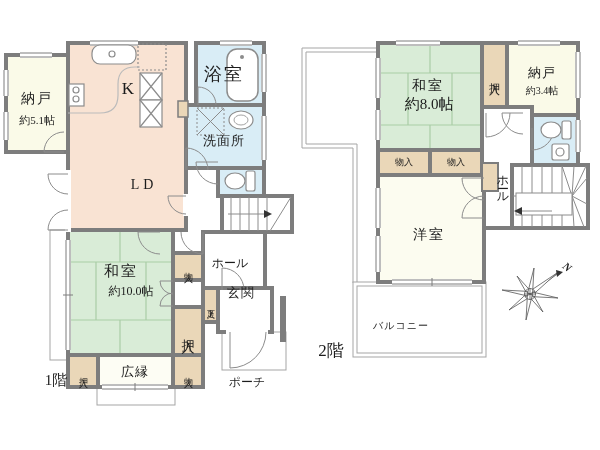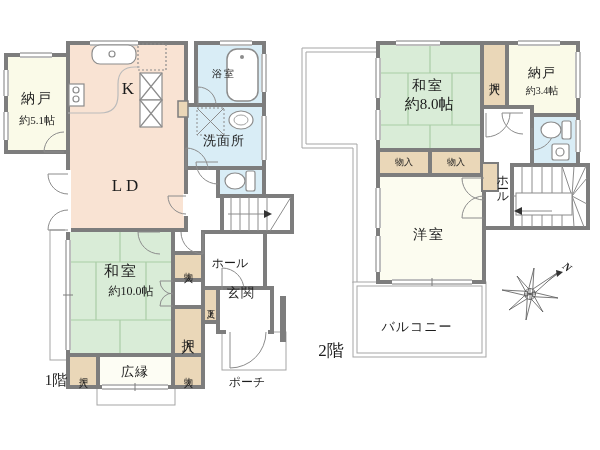--- a/index.html
+++ b/index.html
@@ -248,22 +248,22 @@
     <polygon points="526,320 527.5,293.6 532.5,294.3"></polygon>
     <circle cx="530" cy="294" r="5.5" fill="none"></circle>
     <path d="M525 291 L535 297 M525 297 L535 291 M530 288 L530 300 M524 294 L536 294" fill="none"></path>
     <polygon points="556,270 563,272 557,277" fill="#333" stroke="none"></polygon>
   </g>
 </svg>
 
   <div class="lbl" style="left:37px;top:99px;font-size:14px;letter-spacing:2px;">納戸</div>
   <div class="lbl" style="left:37px;top:120px;font-size:11px;">約5.1帖</div>
   <div class="lbl" style="left:128px;top:88px;font-size:17px;">K</div>
-  <div class="lbl" style="left:127px;top:185px;font-size:17px;letter-spacing:4px;text-align:center;">LD</div>
-  <div class="lbl" style="left:224px;top:74px;font-size:10px;letter-spacing:2px;">浴室</div>
+  <div class="lbl" style="left:144px;top:185px;font-size:14px;letter-spacing:4px;text-align:center;">LD</div>
+  <div class="lbl" style="left:224px;top:74px;font-size:18px;letter-spacing:2px;">浴室</div>
   <div class="lbl" style="left:224px;top:140px;font-size:13px;letter-spacing:1px;">洗面所</div>
   <div class="lbl" style="left:121px;top:271px;font-size:15px;letter-spacing:2px;">和室</div>
   <div class="lbl" style="left:120px;top:291px;font-size:12px;margin-left:11px;">約10.0帖</div>
   <div class="lbl v" style="left:188px;top:266px;font-size:9px;">物入</div>
   <div class="lbl v" style="left:188px;top:330px;font-size:13px;">押入</div>
   <div class="lbl v" style="left:83px;top:371px;font-size:9px;">押入</div>
   <div class="lbl" style="left:135px;top:371px;font-size:13px;letter-spacing:1px;">広縁</div>
   <div class="lbl v" style="left:188px;top:371px;font-size:9px;">物入</div>
   <div class="lbl" style="left:230px;top:263px;font-size:12px;">ホール</div>
   <div class="lbl v" style="left:210px;top:304px;font-size:8px;">下足入</div>
@@ -273,17 +273,17 @@
 
   <div class="lbl" style="left:428px;top:86px;font-size:14px;letter-spacing:2px;">和室</div>
   <div class="lbl" style="left:429px;top:104px;font-size:15px;">約8.0帖</div>
   <div class="lbl v" style="left:494px;top:75px;font-size:11px;">押入</div>
   <div class="lbl" style="left:542px;top:72px;font-size:13px;letter-spacing:1px;">納戸</div>
   <div class="lbl" style="left:542px;top:91px;font-size:10px;">約3.4帖</div>
   <div class="lbl" style="left:404px;top:162px;font-size:9px;">物入</div>
   <div class="lbl" style="left:456px;top:162px;font-size:9px;">物入</div>
   <div class="lbl" style="left:429px;top:235px;font-size:14px;letter-spacing:2px;font-family:Liberation Serif, serif;">洋室</div>
   <div class="lbl v" style="left:503px;top:182px;font-size:12px;">ホール</div>
-  <div class="lbl" style="left:417px;top:326px;font-size:13px;letter-spacing:1px;">バルコニー</div>
+  <div class="lbl" style="left:401px;top:326px;font-size:10px;letter-spacing:1px;">バルコニー</div>
   <div class="lbl" style="left:331px;top:350px;font-size:17px;">2階</div>
   <div class="lbl rot" style="left:567px;top:267px;font-size:11px;">N</div>
 
 </div>
 
 </body></html>

